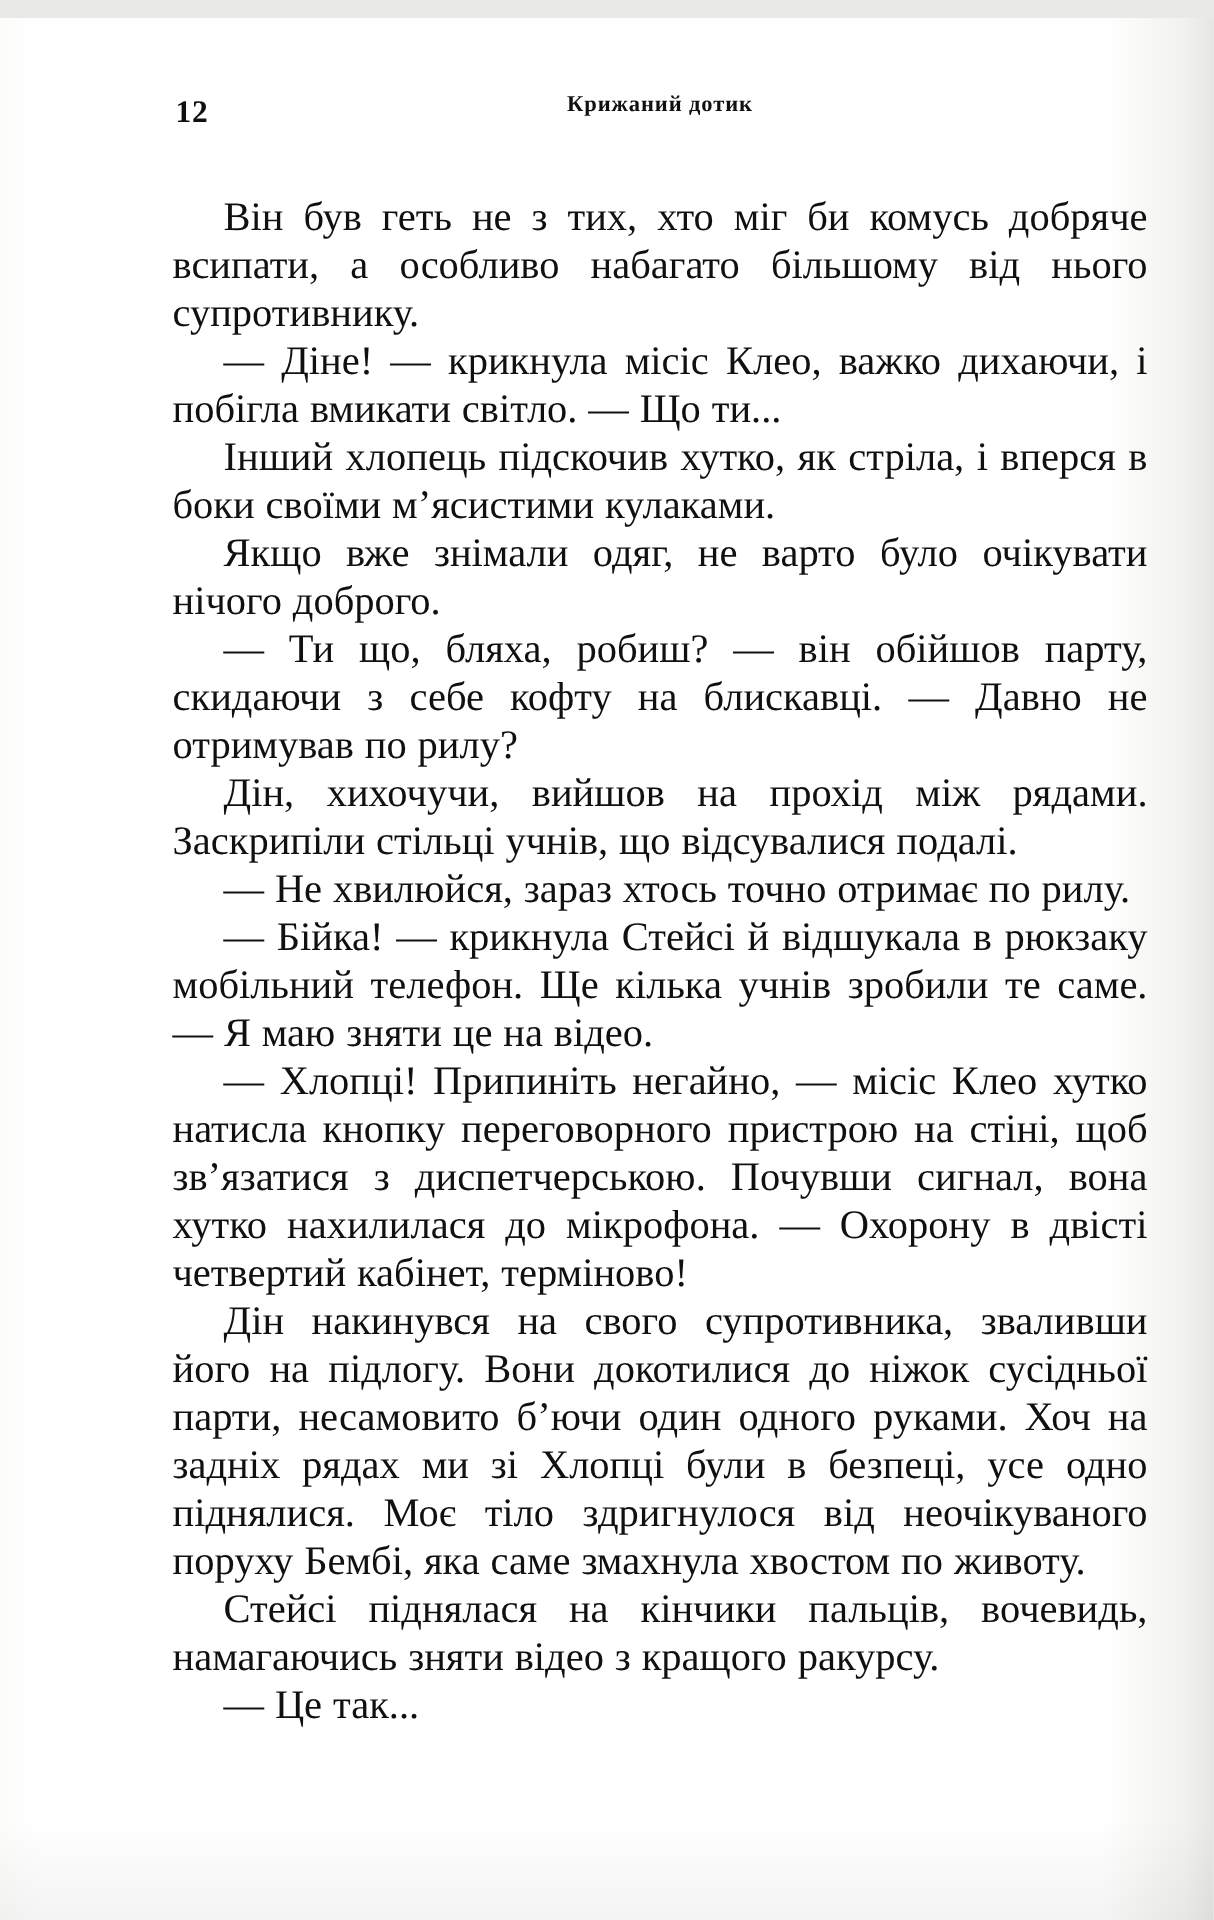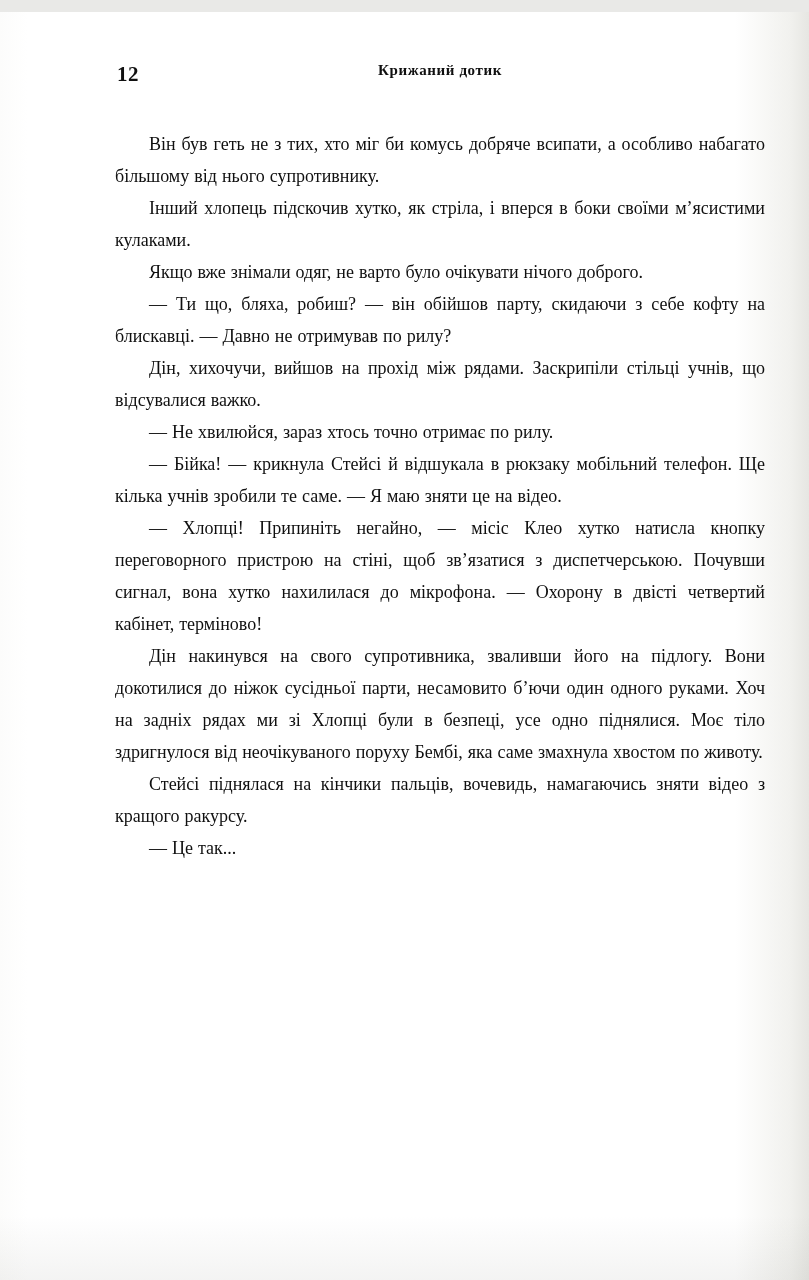--- a/index.html
+++ b/index.html
@@ -36,21 +36,21 @@
     }
     .running-title {
       display: block;
       text-align: center;
       font-size: 15px;
       font-weight: bold;
       letter-spacing: 0.6px;
     }
     .body-text {
       margin: 36px 44px 0 115px;
-      font-size: 18px;
+      font-size: 27px;
       line-height: 32px;
       text-align: justify;
     }
     .body-text p {
       margin: 0;
       padding: 0;
       text-indent: 34px;
       word-spacing: 0.5px;
     }
   </style>
@@ -59,24 +59,25 @@
 
 <div class="page">
 
   <div class="page-header">
     <span class="page-number">12</span>
     <span class="running-title">Крижаний дотик</span>
   </div>
 
   <div class="body-text">
     <p>Він був геть не з тих, хто міг би комусь добряче всипати, а особливо набагато більшому від нього супротивнику.</p>
+    <p>— Діне! — крикнула місіс Клео, важко дихаючи, і побігла вмикати світло. — Що ти...</p>
     <p>Інший хлопець підскочив хутко, як стріла, і вперся в боки своїми м’ясистими кулаками.</p>
     <p>Якщо вже знімали одяг, не варто було очікувати нічого доброго.</p>
     <p>— Ти що, бляха, робиш? — він обійшов парту, скидаючи з себе кофту на блискавці. — Давно не отримував по рилу?</p>
-    <p>Дін, хихочучи, вийшов на прохід між рядами. Заскрипіли стільці учнів, що відсувалися важко.</p>
+    <p>Дін, хихочучи, вийшов на прохід між рядами. Заскрипіли стільці учнів, що відсувалися подалі.</p>
     <p>— Не хвилюйся, зараз хтось точно отримає по рилу.</p>
     <p>— Бійка! — крикнула Стейсі й відшукала в рюкзаку мобільний телефон. Ще кілька учнів зробили те саме. — Я маю зняти це на відео.</p>
     <p>— Хлопці! Припиніть негайно, — місіс Клео хутко натисла кнопку переговорного пристрою на стіні, щоб зв’язатися з диспетчерською. Почувши сигнал, вона хутко нахилилася до мікрофона. — Охорону в двісті четвертий кабінет, терміново!</p>
     <p>Дін накинувся на свого супротивника, зваливши його на підлогу. Вони докотилися до ніжок сусідньої парти, несамовито б’ючи один одного руками. Хоч на задніх рядах ми зі Хлопці були в безпеці, усе одно піднялися. Моє тіло здригнулося від неочікуваного поруху Бембі, яка саме змахнула хвостом по животу.</p>
     <p>Стейсі піднялася на кінчики пальців, вочевидь, намагаючись зняти відео з кращого ракурсу.</p>
     <p>— Це так...</p>
   </div>
 
 </div>
 

